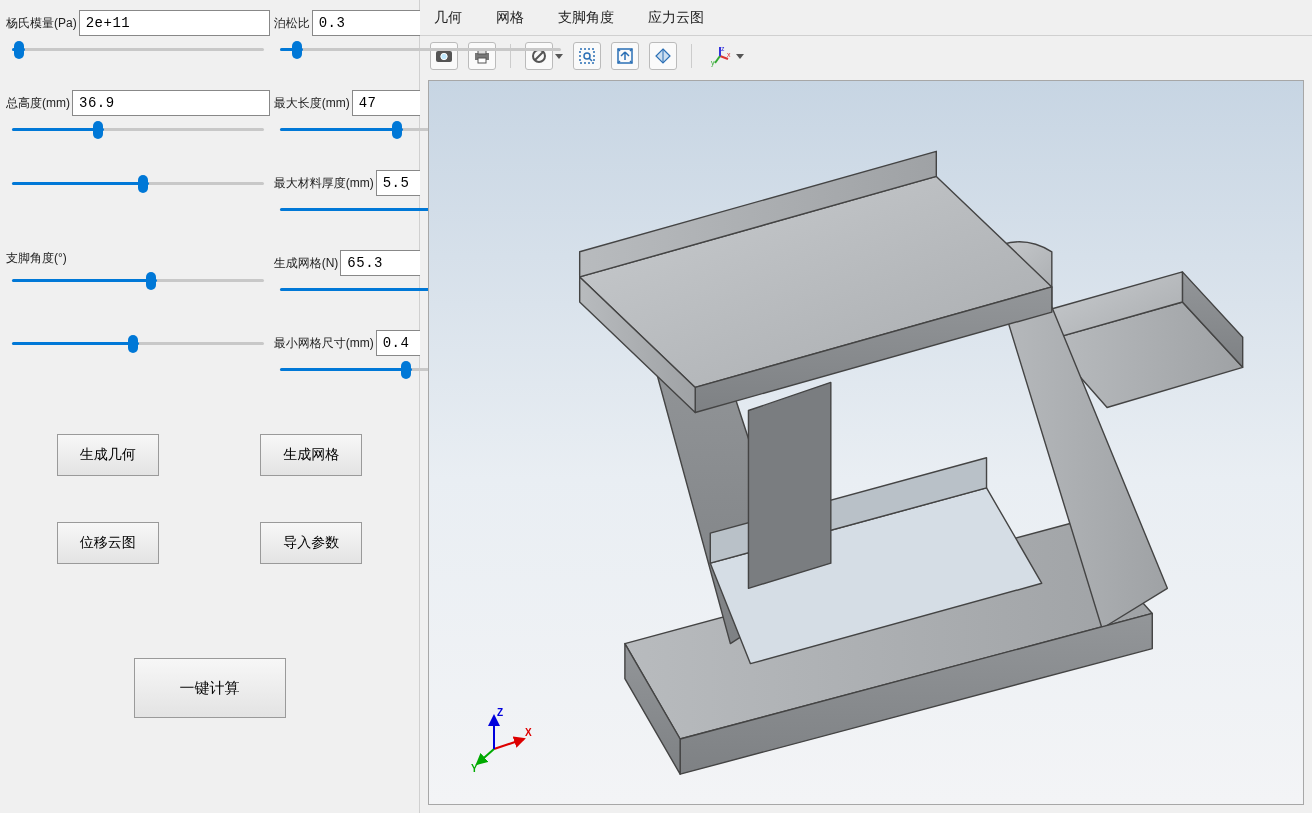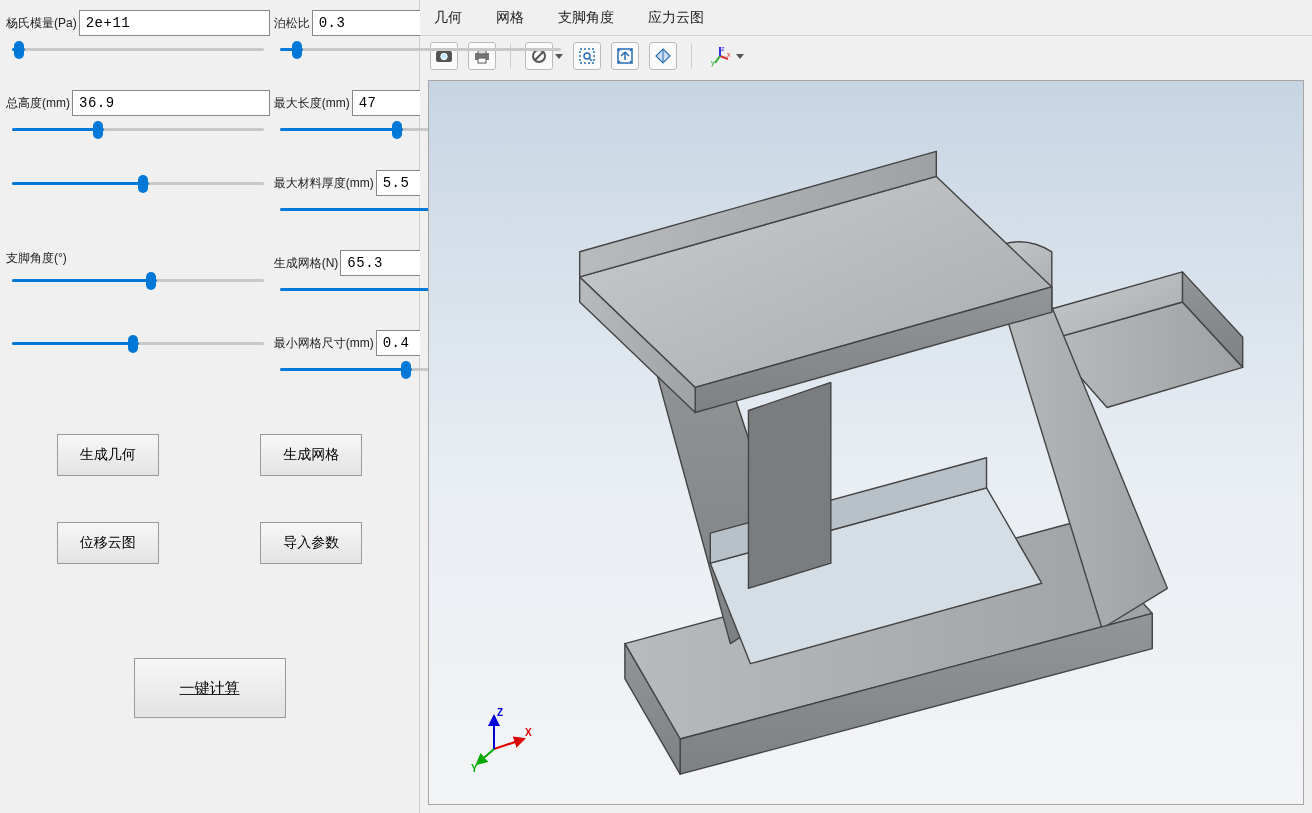--- a/index.html
+++ b/index.html
@@ -97,21 +97,20 @@
     height: 42px;
     background: linear-gradient(#f7f7f7,#e3e3e3);
     border: 1px solid #9a9a9a;
     font-size: 14px;
     cursor: pointer;
   }
   .big-btn-row {
     margin-top: 48px;
     display: flex;
     justify-content: center;
-    text-decoration: underline;
   }
   .big-btn {
     width: 152px;
     height: 60px;
     background: linear-gradient(#f7f7f7,#e3e3e3);
     border: 1px solid #9a9a9a;
     font-size: 15px;
     cursor: pointer;
   }
 

